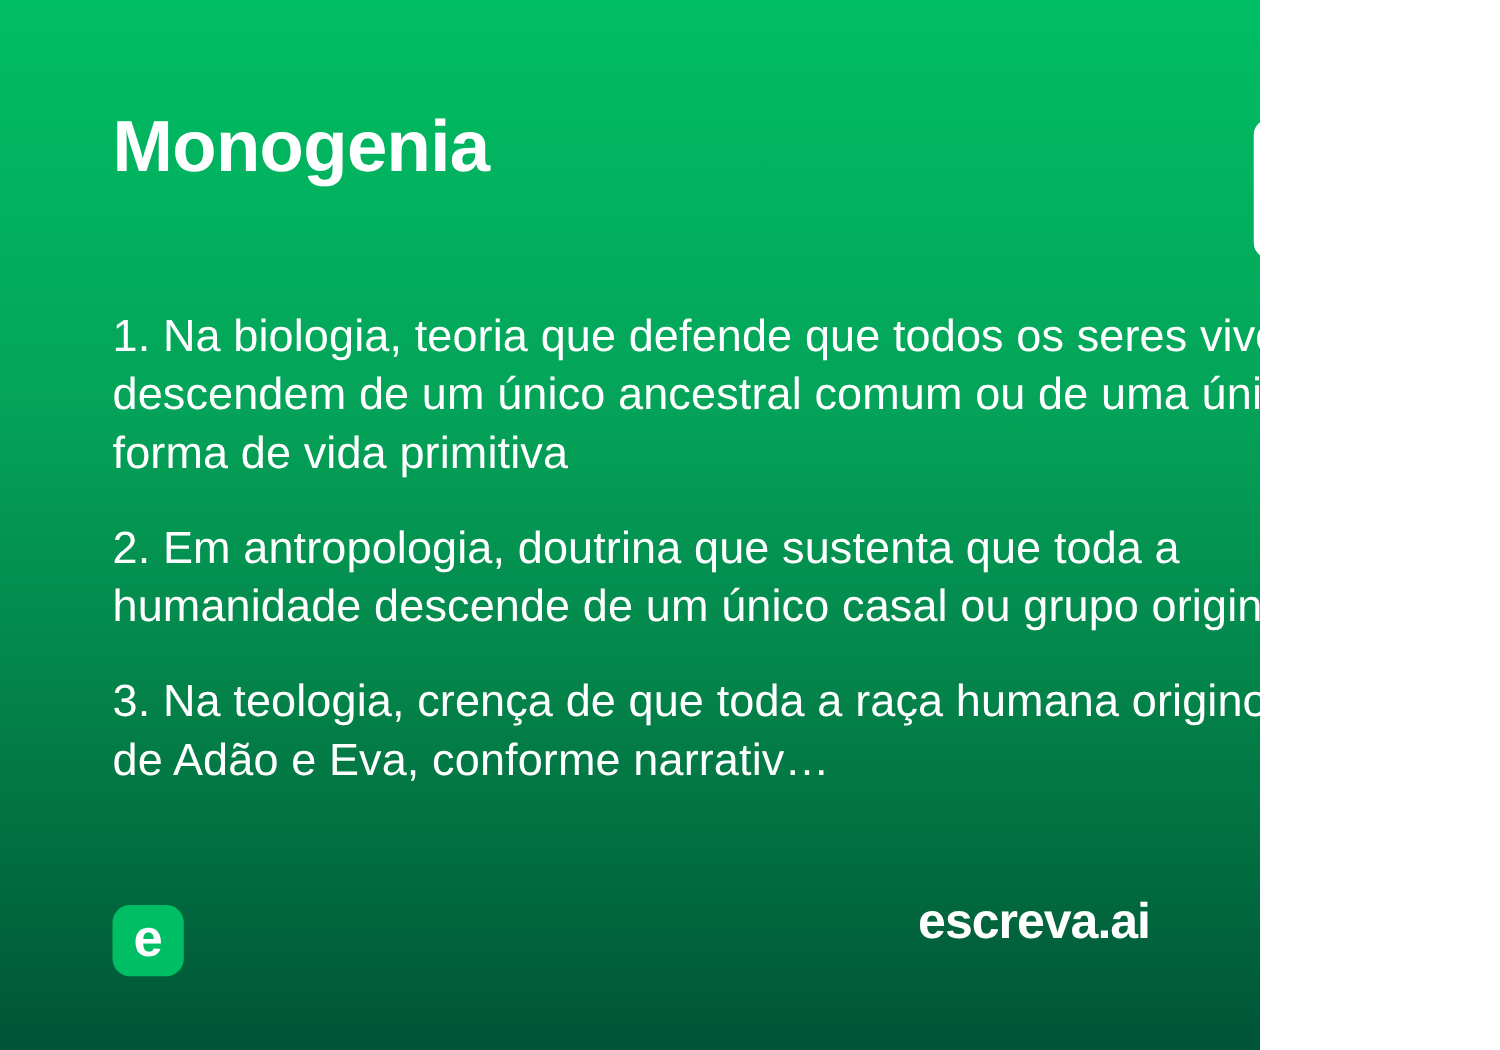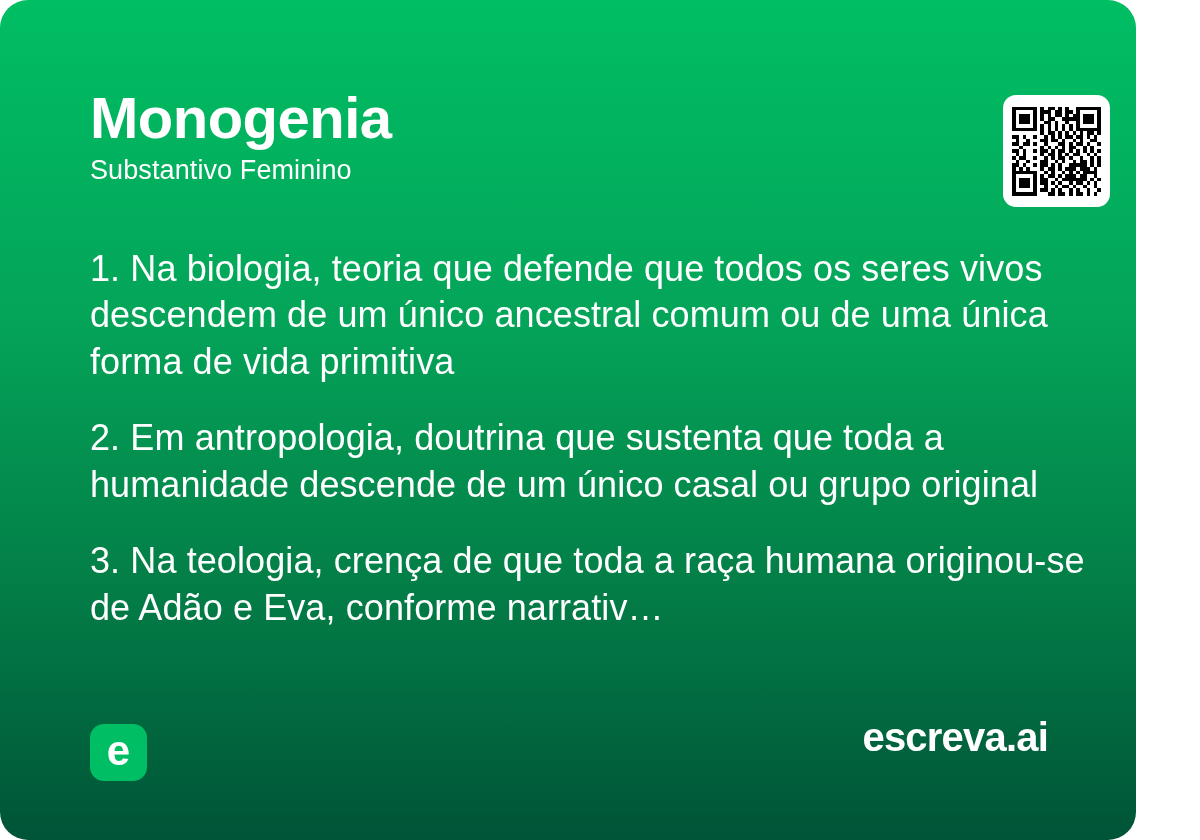--- a/index.html
+++ b/index.html
@@ -8,26 +8,25 @@
   }
   body {
     width: 1200px;
     height: 840px;
     overflow: hidden;
     font-family: "Liberation Sans", sans-serif;
   }
 
   .card {
     position: relative;
-    width: 1136px;
+    width: 1008px;
     height: 840px;
     box-sizing: border-box;
     background: linear-gradient(180deg, #00BE63 0%, #04A459 38%, #038048 68%, #005437 100%);
     overflow: hidden;
-    border-radius: 28px;
   }
 
   
   .header {
     position: absolute;
     left: 90px;
     top: 88px;
     width: 880px;
   }
   .title {
@@ -114,21 +113,20 @@
     letter-spacing: -0.8px;
   }
 </style>
 </head>
 <body>
 
 <div class="card">
 
   <div class="header">
     <h1 class="title">Monogenia</h1>
-    <p class="subtitle">Substantivo Feminino</p>
   </div>
 
   <div class="qr-card">
     <svg viewBox="0 0 25 25" shape-rendering="crispEdges">
       <rect width="25" height="25" fill="#ffffff"></rect>
       <g fill="#000000">
 
         <rect x="0" y="0" width="7" height="1"></rect>
           <rect x="0" y="6" width="7" height="1"></rect>
         <rect x="0" y="0" width="1" height="7"></rect>

